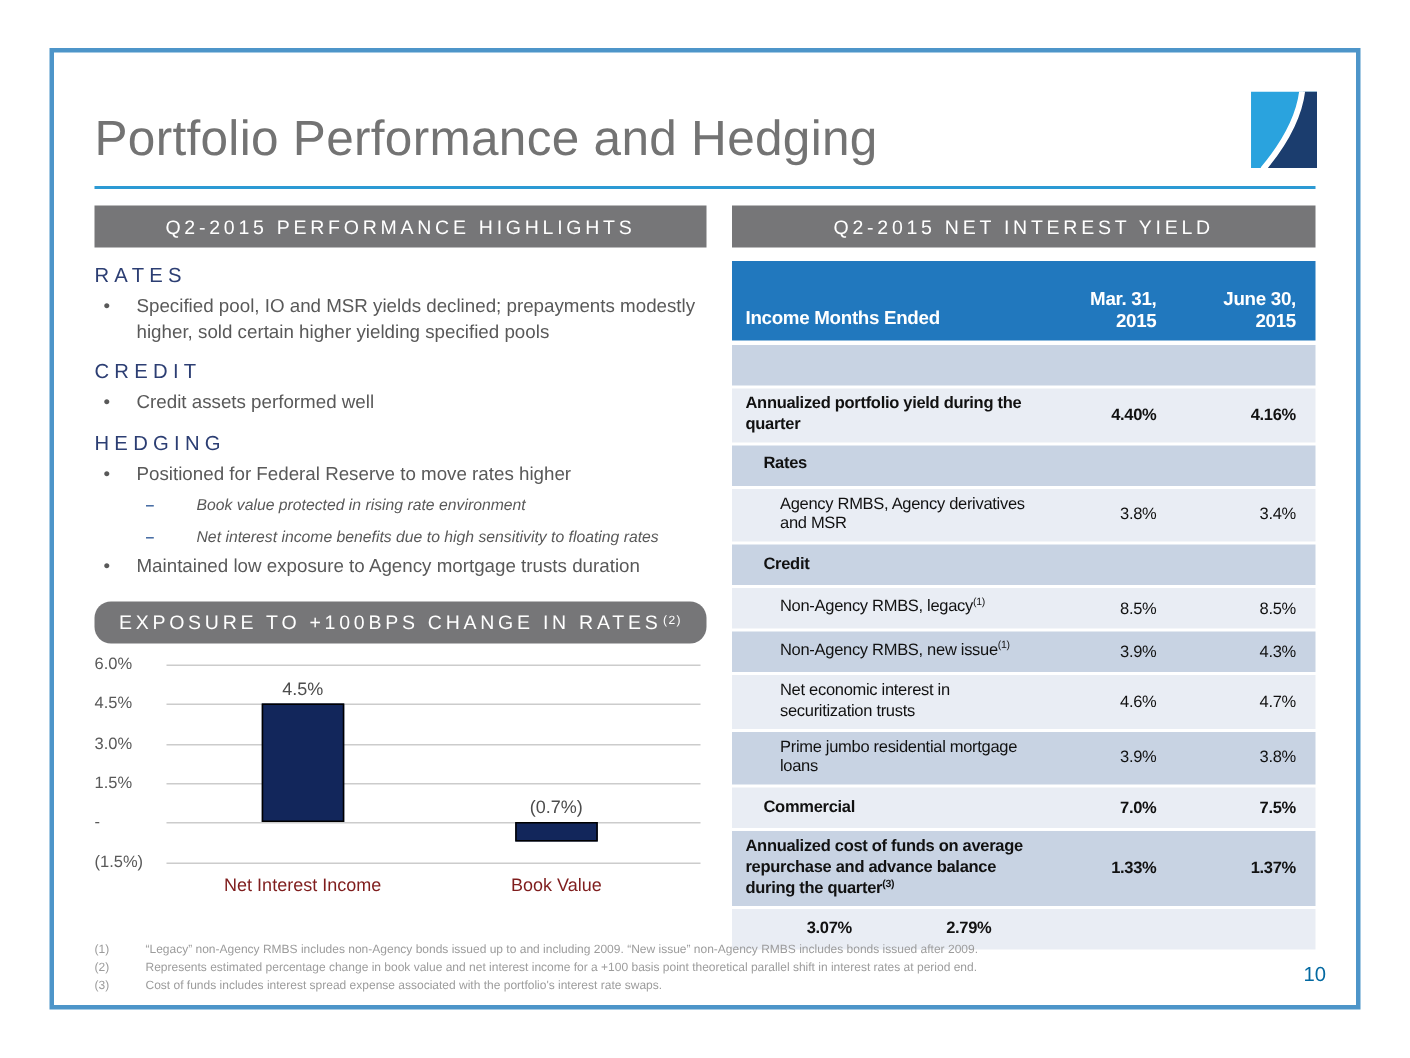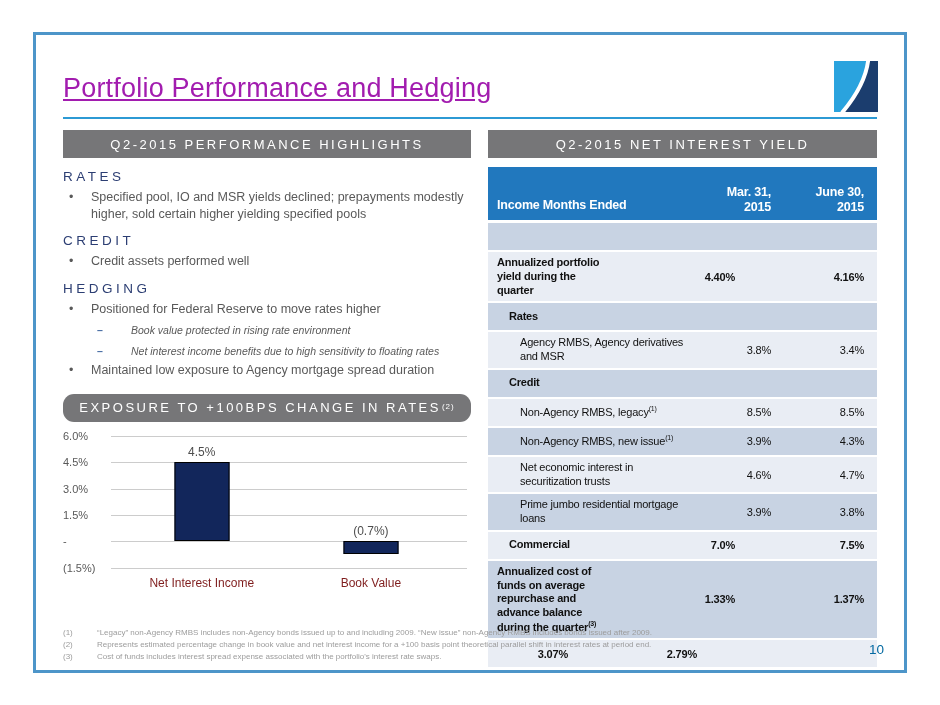--- a/index.html
+++ b/index.html
@@ -1,19 +1,19 @@
 <!DOCTYPE html>
 <html><head>
 <meta charset="utf-8">
 <style>
   html,body{margin:0;padding:0;background:#ffffff;}
   body{width:940px;height:705px;position:relative;font-family:"Liberation Sans",sans-serif;-webkit-font-smoothing:antialiased;}
   .frame{position:absolute;left:33px;top:32px;width:874px;height:641px;border:3px solid #4d95c9;box-sizing:border-box;background:#fff;}
   .logo{position:absolute;top:26px;right:26px;width:44px;height:51px;}
-  .title{margin:38px 27px 0 27px;font-size:27px;font-weight:400;color:#a21caf;letter-spacing:0.2px;text-decoration:underline;}
+  .title{margin:38px 27px 0 27px;font-size:33px;font-weight:400;color:#737373;letter-spacing:0.2px;}
   .rule{margin:13px 27px 0 27px;border-top:2px solid #2c9ad4;}
   .columns{display:flex;gap:17px;margin:11px 27px 0 27px;}
   .col-left{width:408px;flex:none;}
   .col-right{flex:1;min-width:0;}
   .gray-bar{height:28px;background:#767678;color:#fff;display:flex;align-items:center;justify-content:center;font-size:13px;letter-spacing:2.5px;white-space:nowrap;}
   .gray-bar sup{font-size:8px;letter-spacing:1px;margin-left:1px;transform:translateY(-1px);}
   
   .section-heading{margin:11px 0 5px 0;font-size:13.5px;letter-spacing:3.5px;color:#2c3e73;}
   .bullet{display:flex;margin:4px 0 2px 0;font-size:12.5px;color:#595959;line-height:1.32;}
   .bullet .glyph{width:22px;flex:none;padding-left:6px;color:#595959;}
@@ -31,21 +31,21 @@
   .xcat{position:absolute;top:140px;transform:translateX(-50%);font-size:12px;color:#7f1d1d;white-space:nowrap;}
   
   .ytable{margin-top:9px;}
   .trow{display:flex;margin-bottom:2px;min-height:27px;align-items:center;font-size:11px;color:#111;letter-spacing:-0.2px;}
   .shade-light{background:#e9edf4;}
   .shade-dark{background:#c8d3e3;}
   .tlabel{flex:1;padding:4px 4px 4px 9px;line-height:1.25;}
   .tlabel sup{font-size:7px;}
   .indent-1 .tlabel{padding-left:21px;}
   .indent-2 .tlabel{padding-left:32px;}
-  .bold{font-weight:700;gap:36px;}
+  .bold{font-weight:700;}
   .tval{width:80px;flex:none;text-align:right;padding-right:13px;}
   .thead{background:#2178be;color:#fff;min-height:47px;align-items:flex-end;padding-bottom:6px;margin-bottom:3px;font-weight:700;}
   .thead .tlabel{font-size:12.5px;padding-bottom:0;}
   .thead .tval{font-size:12.5px;white-space:pre-line;line-height:1.15;}
   .spacer-row{height:24px;}
   
   .footnotes{position:absolute;left:27px;right:27px;bottom:7px;}
   .fn{display:flex;font-size:8px;color:#9c9c9c;line-height:1.5;}
   .fn-num{width:34px;flex:none;}
   .page-number{position:absolute;right:20px;bottom:13px;font-size:13.5px;color:#0369a1;}
@@ -94,21 +94,21 @@
             <div class="subbullet">
               <span class="dash">–</span>
               <span class="stext">Book value protected in rising rate environment</span>
             </div>
             <div class="subbullet">
               <span class="dash">–</span>
               <span class="stext">Net interest income benefits due to high sensitivity to floating rates</span>
             </div>
             <div class="bullet">
               <span class="glyph">•</span>
-              <span class="btext">Maintained low exposure to Agency mortgage spread duration</span>
+              <span class="btext">Maintained low exposure to Agency mortgage trusts duration</span>
             </div>
           </div>
         </div>
 
       <div class="gray-bar exposure-bar">
         <span>EXPOSURE TO +100BPS CHANGE IN RATES</span>
           <sup>(2)</sup>
       </div>
       <div class="chart" id="chart">
           <div class="plot">

